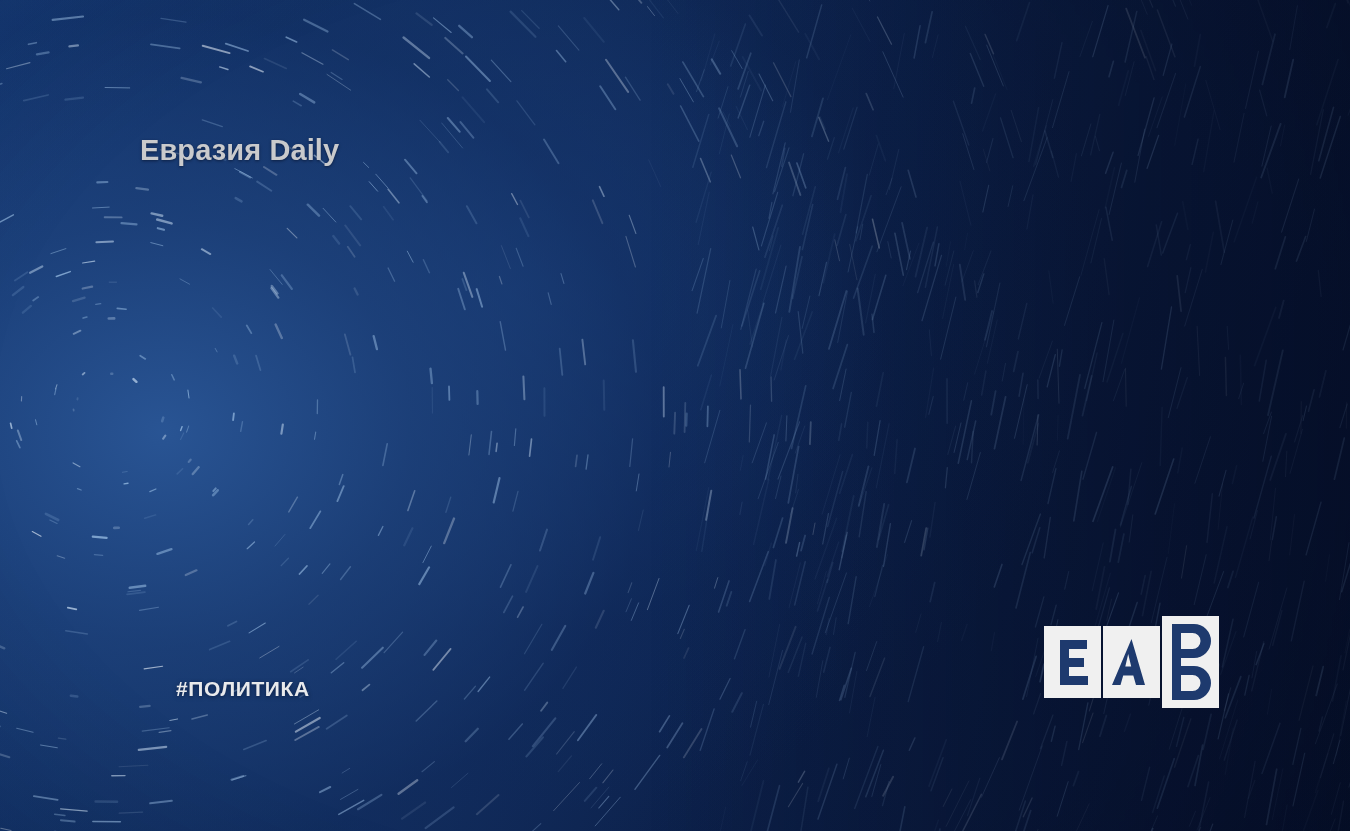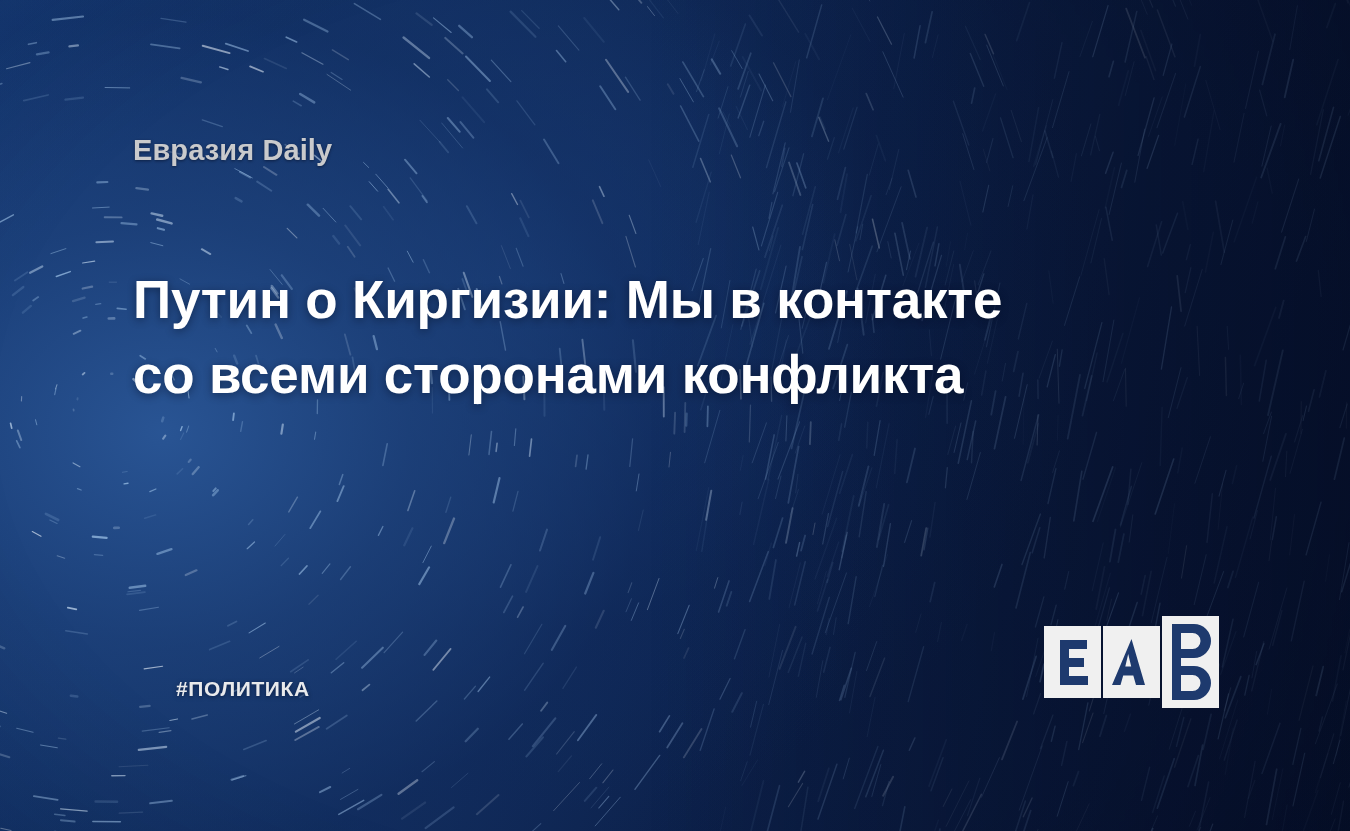--- a/index.html
+++ b/index.html
@@ -69,21 +69,21 @@
   }
 
   
   #content {
     position: absolute;
     inset: 0;
   }
 
   #brand-logo {
     position: absolute;
-    left: 133px;
+    left: 140px;
     top: 134px;
     font-size: 29px;
     font-weight: 700;
     letter-spacing: .1px;
     color: #c9cacc;
     text-shadow: 0 1px 3px rgba(3,10,28,.55);
     white-space: nowrap;
     text-align: right;
   }
 
@@ -1216,21 +1216,20 @@
           <line x1="983.8" y1="273.9" x2="977.8" y2="292.6" stroke="#8fb0da" stroke-width="1.46" stroke-linecap="round" opacity="0.207"></line>
         </g>
       </svg>
     </div>
   <div class="bg-layer" id="bg-shade"></div>
 
   <div id="content">
 
     <div id="brand-logo">Евразия Daily</div>
 
-    <h1 id="headline">Путин о Киргизии: Мы в контакте со всеми сторонами конфликта</h1>
 
     <div id="category-tag">#ПОЛИТИКА</div>
 
     <div id="ead-mark">
       <svg viewBox="0 0 180 92" xmlns="http://www.w3.org/2000/svg" aria-hidden="true">
 
         <g>
           <rect x="0" y="10" width="57" height="72" fill="#f0f0f0"></rect>
           <path d="M16 24 H43 V33 H25 V42 H40 V51 H25 V60 H44 V69 H16 Z" fill="#1e3a6e"></path>
         </g>

